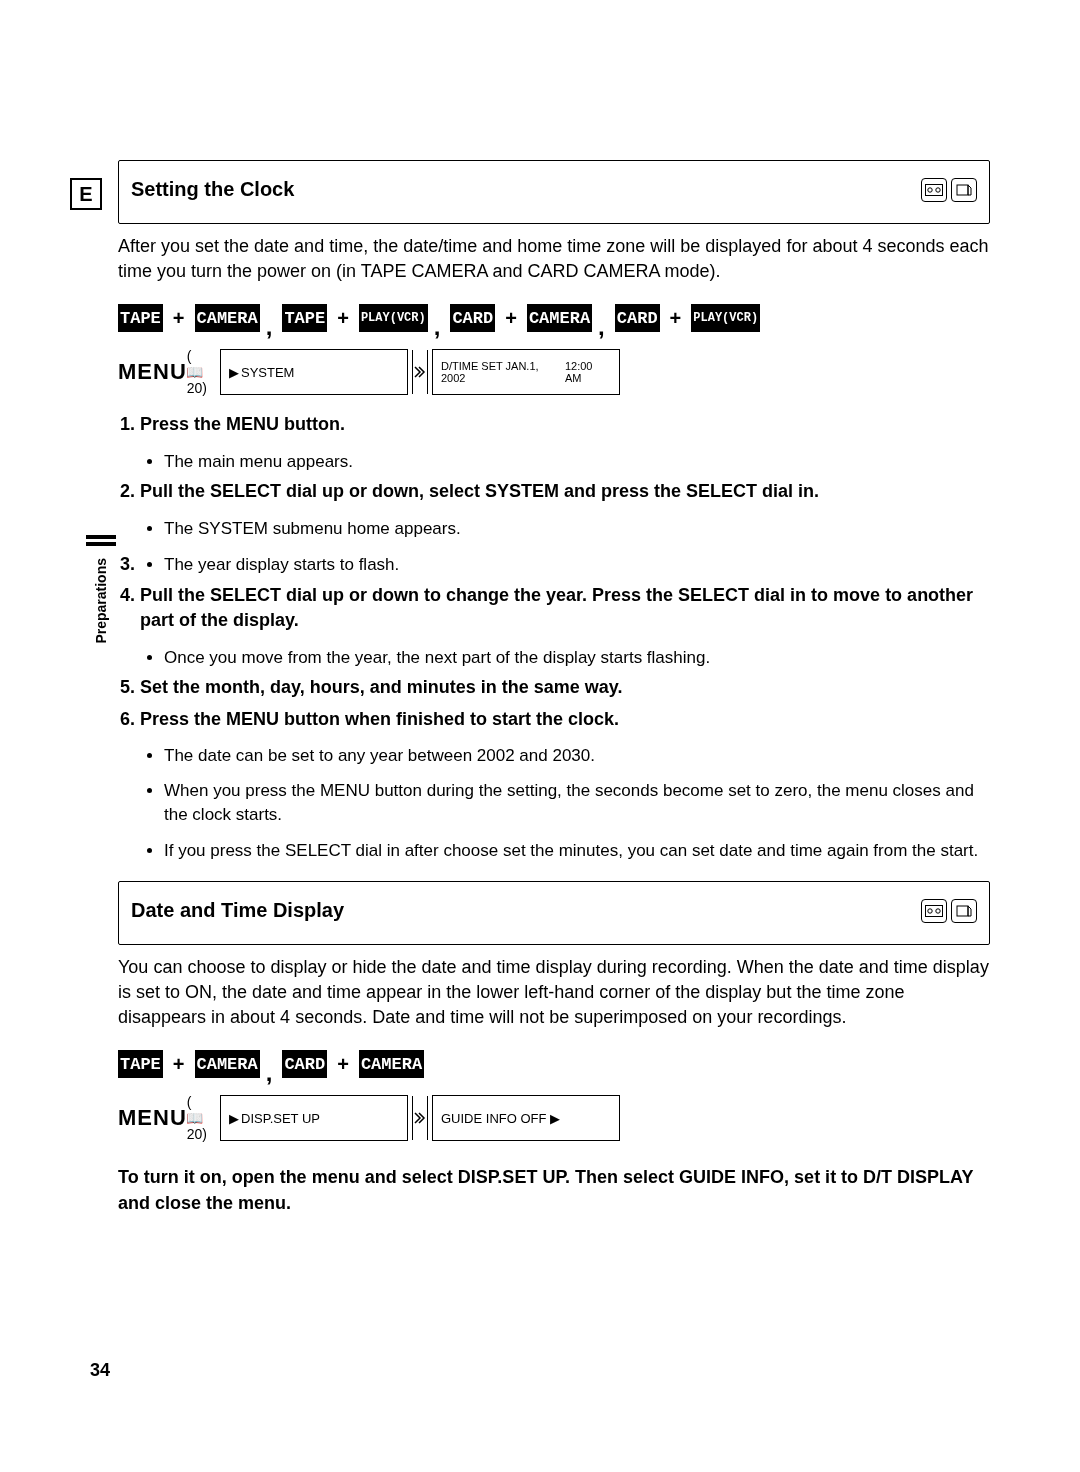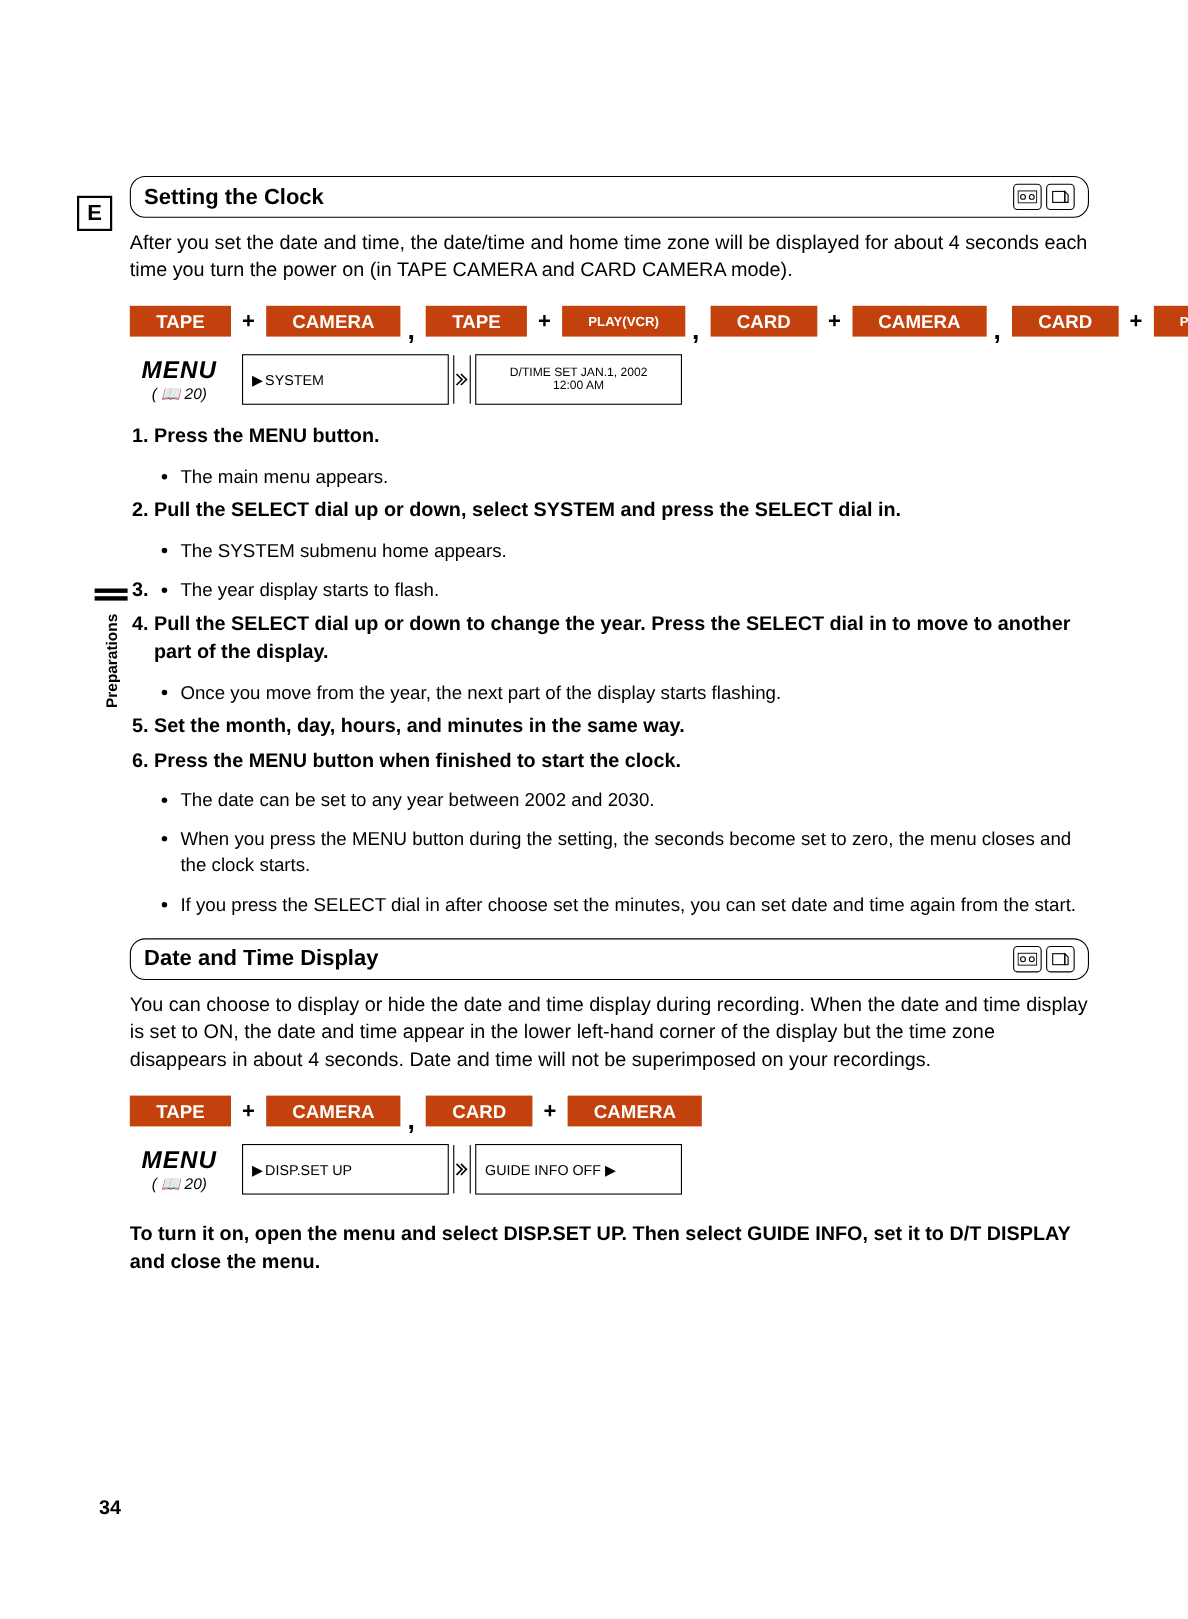--- a/index.html
+++ b/index.html
@@ -24,25 +24,25 @@
     width: 28px;
     height: 28px;
     border: 2px solid #000;
     text-align: center;
     line-height: 28px;
     font-weight: bold;
     font-size: 20px;
   }
   .section-bar {
     border: 1px solid #000;
-    border-radius: 14px;
-    padding: 4px 12px;
+    border-radius: 2px;
+    padding: 17px 12px;
     display: flex;
     justify-content: space-between;
-    align-items: center;
+    align-items: flex-start;
     margin-bottom: 10px;
     height: 28px;
   }
   .section-bar .title {
     font-weight: bold;
     font-size: 20px;
   }
   .icon-row { display: flex; gap: 4px; }
   .mini-icon {
     width: 24px;
@@ -73,39 +73,39 @@
     margin: 0 2px;
   }
   .comma {
     font-size: 24px;
     font-weight: bold;
     margin: 0 2px 0 -2px;
     align-self: flex-end;
     line-height: 10px;
   }
   .badge {
-    background: #c2410c;
+    background: #000000;
     color: #fff;
     font-weight: bold;
     font-size: 17px;
-    padding: 2px 24px;
+    padding: 2px 2px;
     line-height: 1;
     display: flex;
     align-items: center;
     height: 24px;
+    font-family: Liberation Mono, monospace;
   }
   .badge.two { flex-direction: row; font-size: 12px; line-height: 1.05; }
   .badge.two span { font-weight: bold; }
 
   .menu-ref {
     display: flex;
-    flex-direction: column;
+    flex-direction: row;
     align-items: center;
     width: 90px;
-    font-style: italic;
   }
   .menu-word {
     font-family: "Arial Black", Arial, sans-serif;
     font-weight: 900;
     font-size: 22px;
     letter-spacing: 1px;
   }
   .menu-page { font-size: 14px; }
 
   .screen {
@@ -127,21 +127,21 @@
     margin: 0 4px;
     width: 14px;
     height: 44px;
     display: flex;
     align-items: center;
     justify-content: center;
     border-left: 1px solid #000;
     border-right: 1px solid #000;
   }
   .screen-system { width: 170px; }
-  .screen-dtime { width: 170px; display:flex; flex-direction:column; align-items:center; justify-content:center; font-size:11px; line-height:1.15;}
+  .screen-dtime { width: 170px; display:flex; align-items:center; justify-content:center; font-size:11px; line-height:1.15;}
 
   .big-row {
     display: flex;
     align-items: center;
     gap: 12px;
     margin-bottom: 16px;
   }
 
   ol.steps {
     list-style: decimal;

